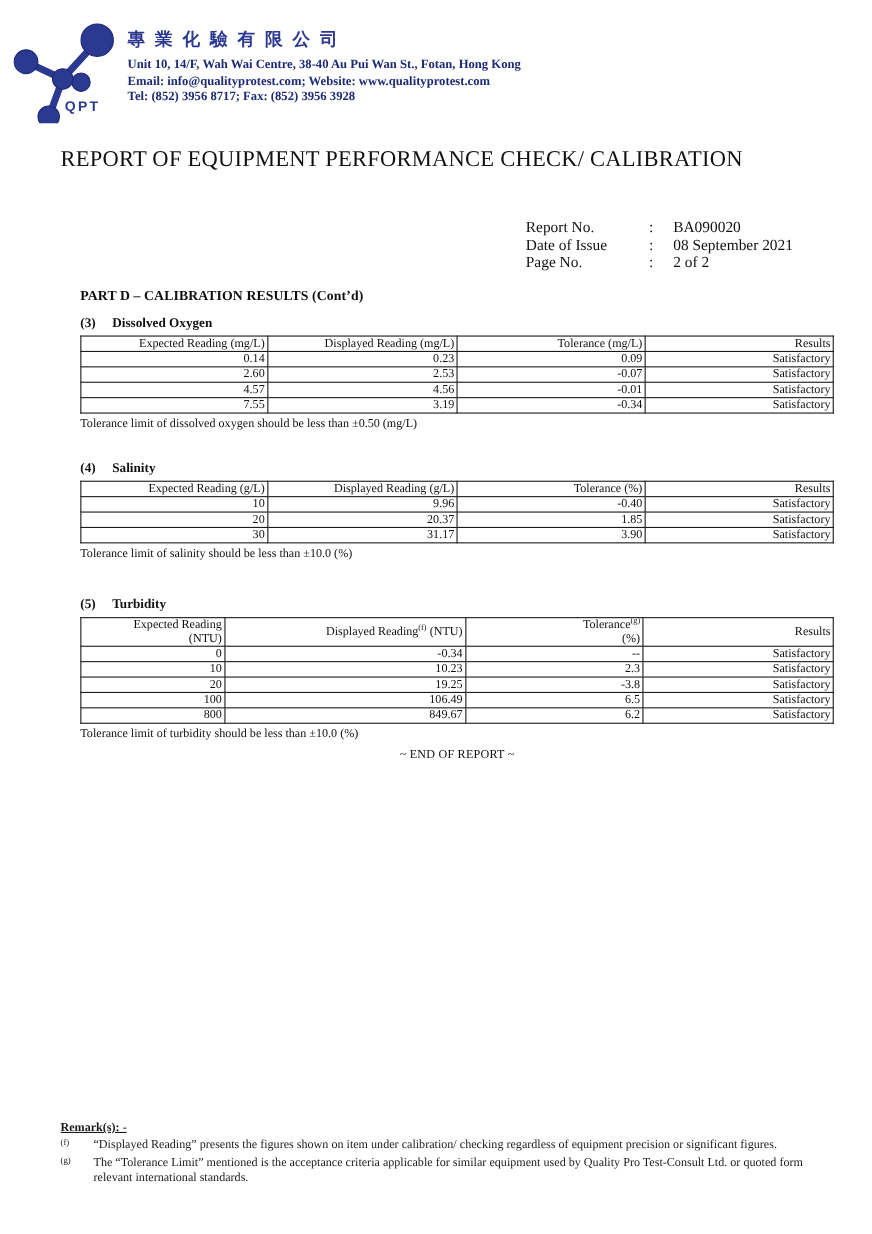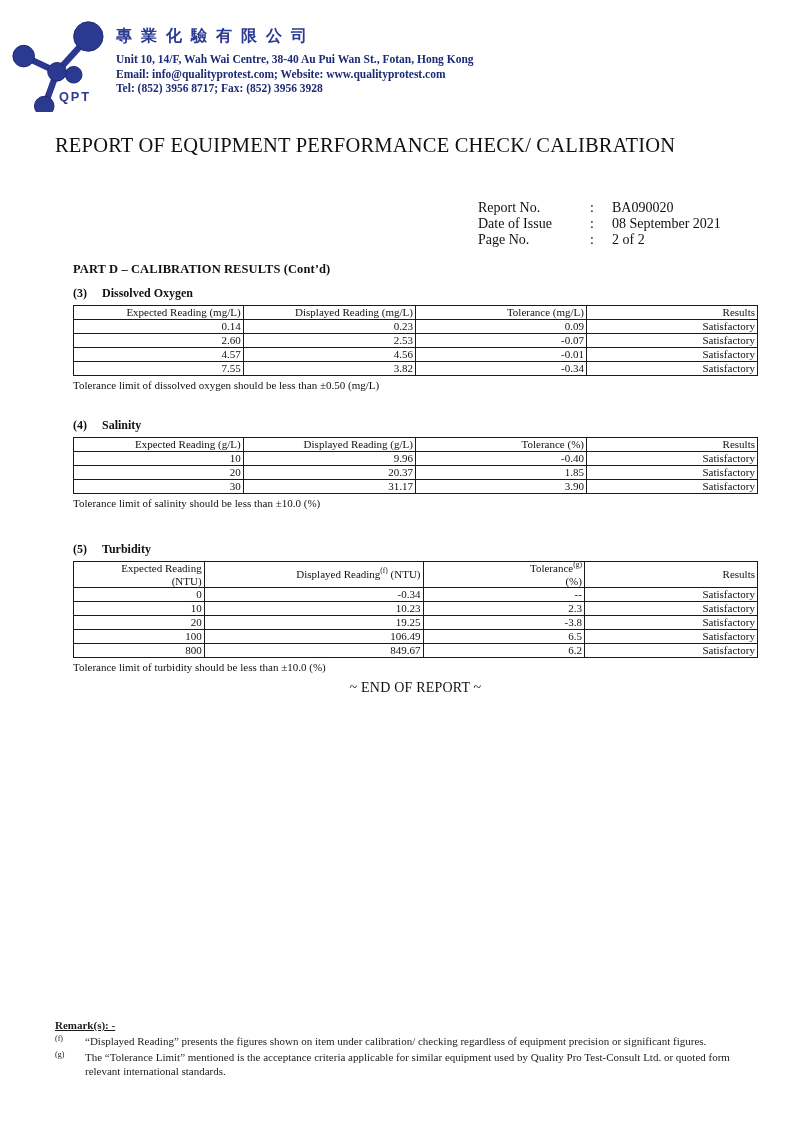--- a/index.html
+++ b/index.html
@@ -27,21 +27,21 @@
   .cal-section{margin-top:9px;}
   #sections .cal-section:nth-of-type(2){margin-top:27px;}
   #sections .cal-section:nth-of-type(3){margin-top:33px;}
   .sec-title{font-size:12px;font-weight:700;display:flex;gap:15px;margin-bottom:4px;}
   table.cal-table{width:100%;border-collapse:collapse;table-layout:fixed;font-size:11px;}
   .cal-table th,.cal-table td{
     border:1px solid #1a1a1a;text-align:right;vertical-align:middle;
     padding:0 2px;height:13px;line-height:12.5px;font-weight:400;overflow:hidden;}
   .cal-table sup{font-size:7.5px;line-height:0;}
   .note{font-size:11px;margin-top:3px;}
-  .end{text-align:center;font-size:14px;margin-top:7px;letter-spacing:.2px;}
+  .end{text-align:center;font-size:11px;margin-top:7px;letter-spacing:.2px;}
   
   .remarks{position:absolute;left:55px;top:1019px;width:695px;
     font-size:11px;color:#1c1c1c;}
   .rhead{font-weight:700;text-decoration:underline;margin-bottom:3px;}
   .ritem{display:grid;grid-template-columns:30px 1fr;line-height:14.5px;margin-top:1px;}
   .rmark{font-size:8px;position:relative;top:-2px;}
 </style>
 </head>
 <body>
 
@@ -129,21 +129,21 @@
                 <td>Satisfactory</td>
               </tr>
               <tr>
                 <td>4.57</td>
                 <td>4.56</td>
                 <td>-0.01</td>
                 <td>Satisfactory</td>
               </tr>
               <tr>
                 <td>7.55</td>
-                <td>3.82</td>
+                <td>3.19</td>
                 <td>-0.34</td>
                 <td>Satisfactory</td>
               </tr>
             </tbody>
     </table>
     <div class="note">Tolerance limit of dissolved oxygen should be less than ±0.50 (mg/L)</div>
   </section>
 
   <section class="cal-section">
     <div class="sec-title">

